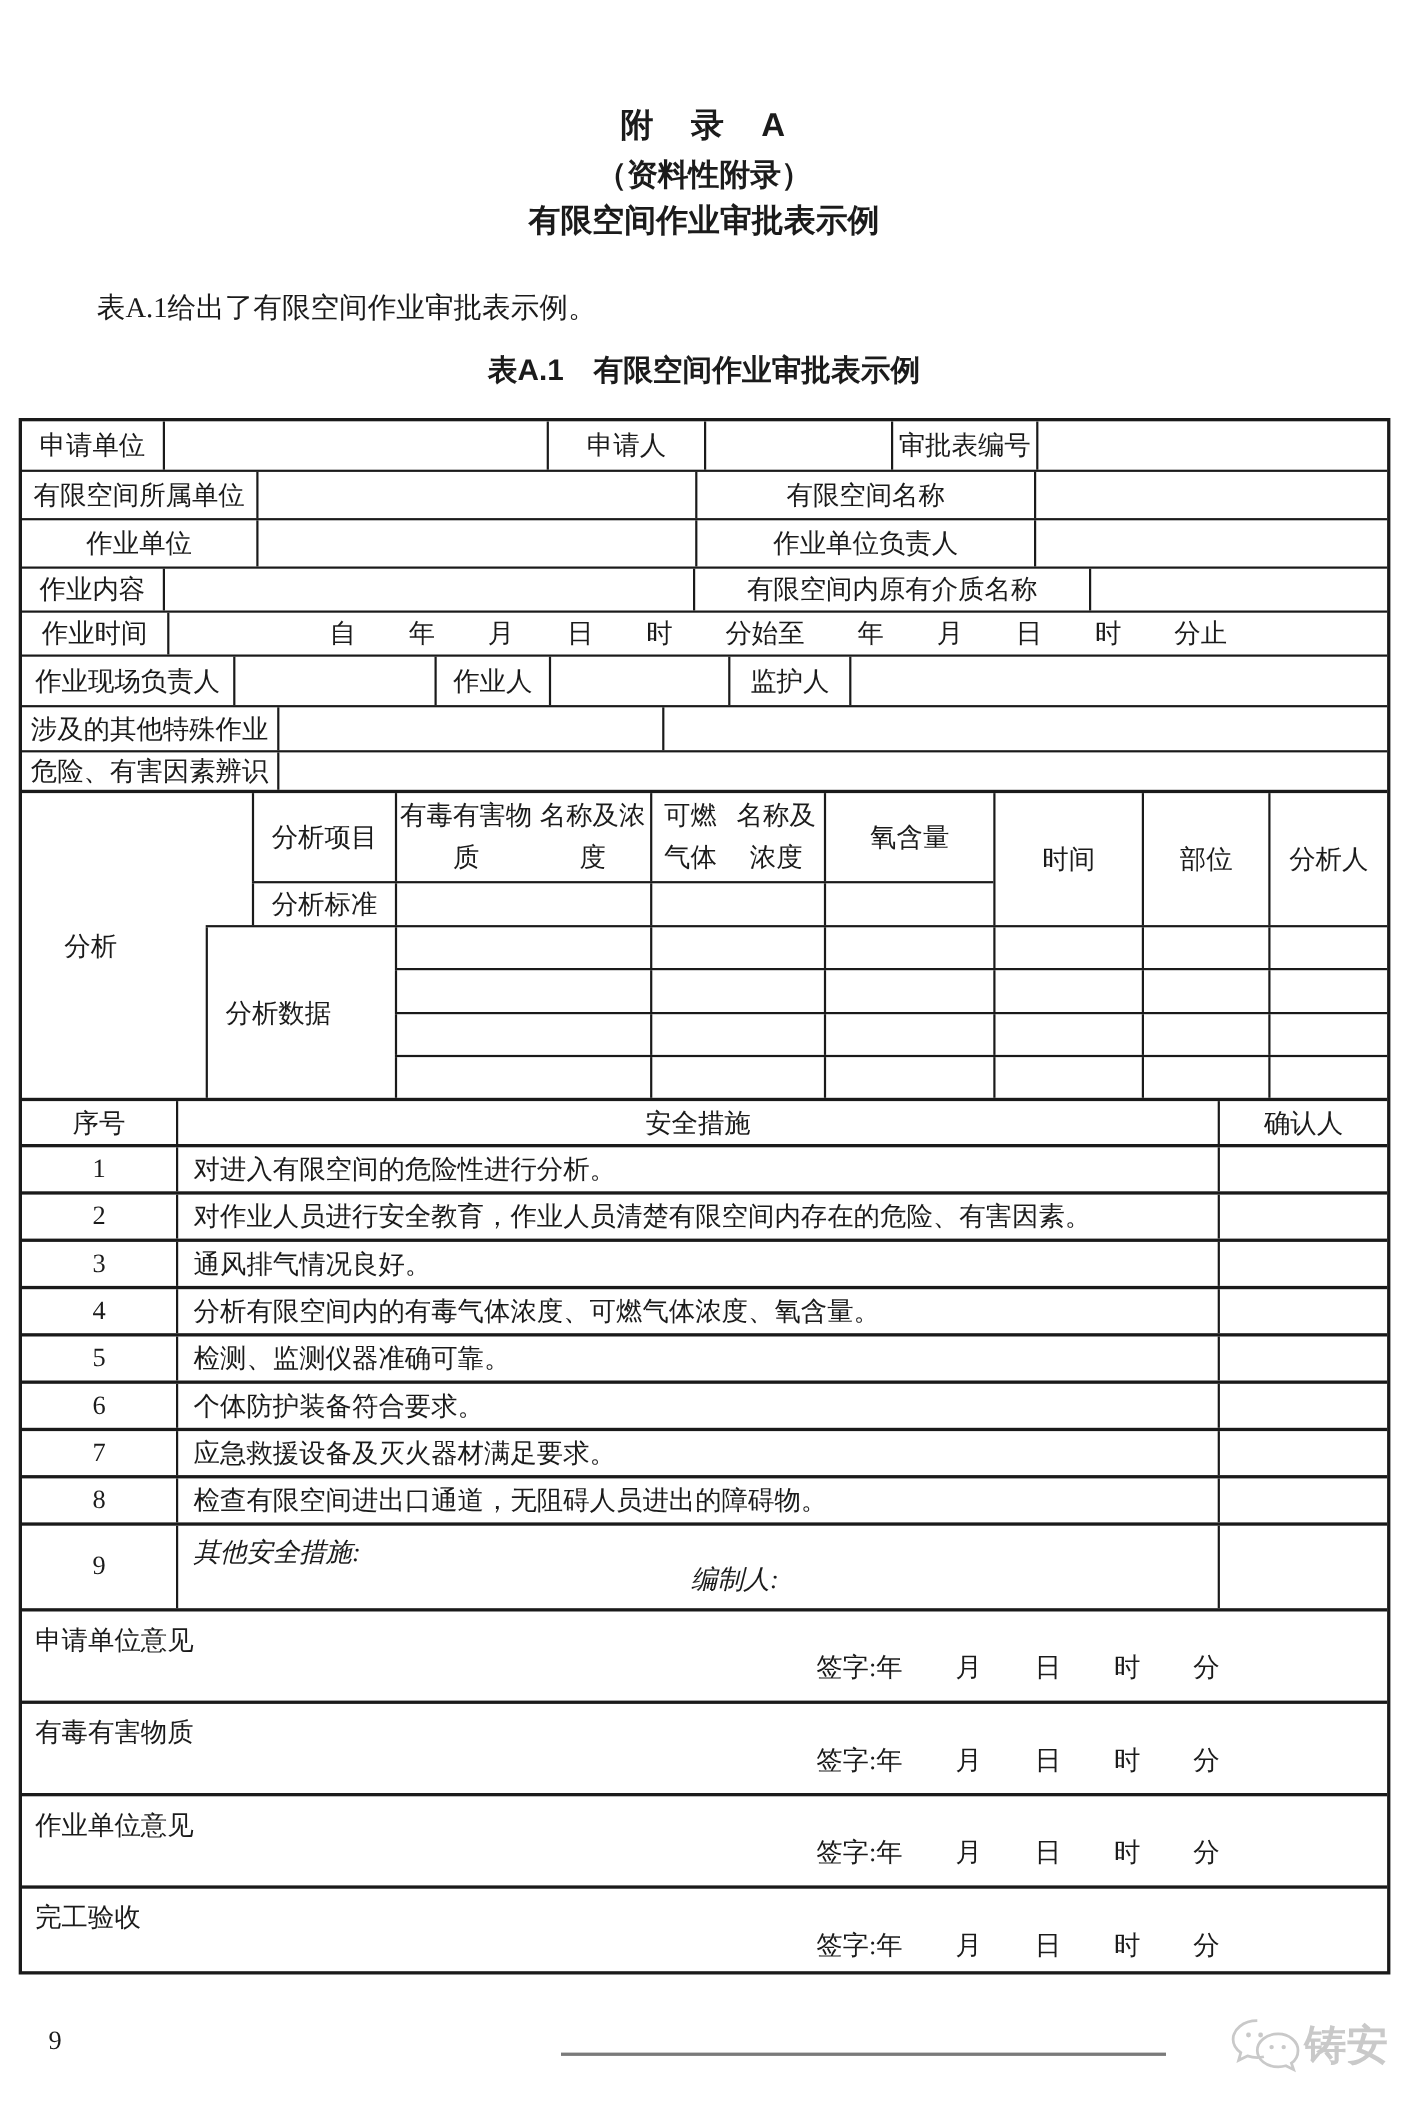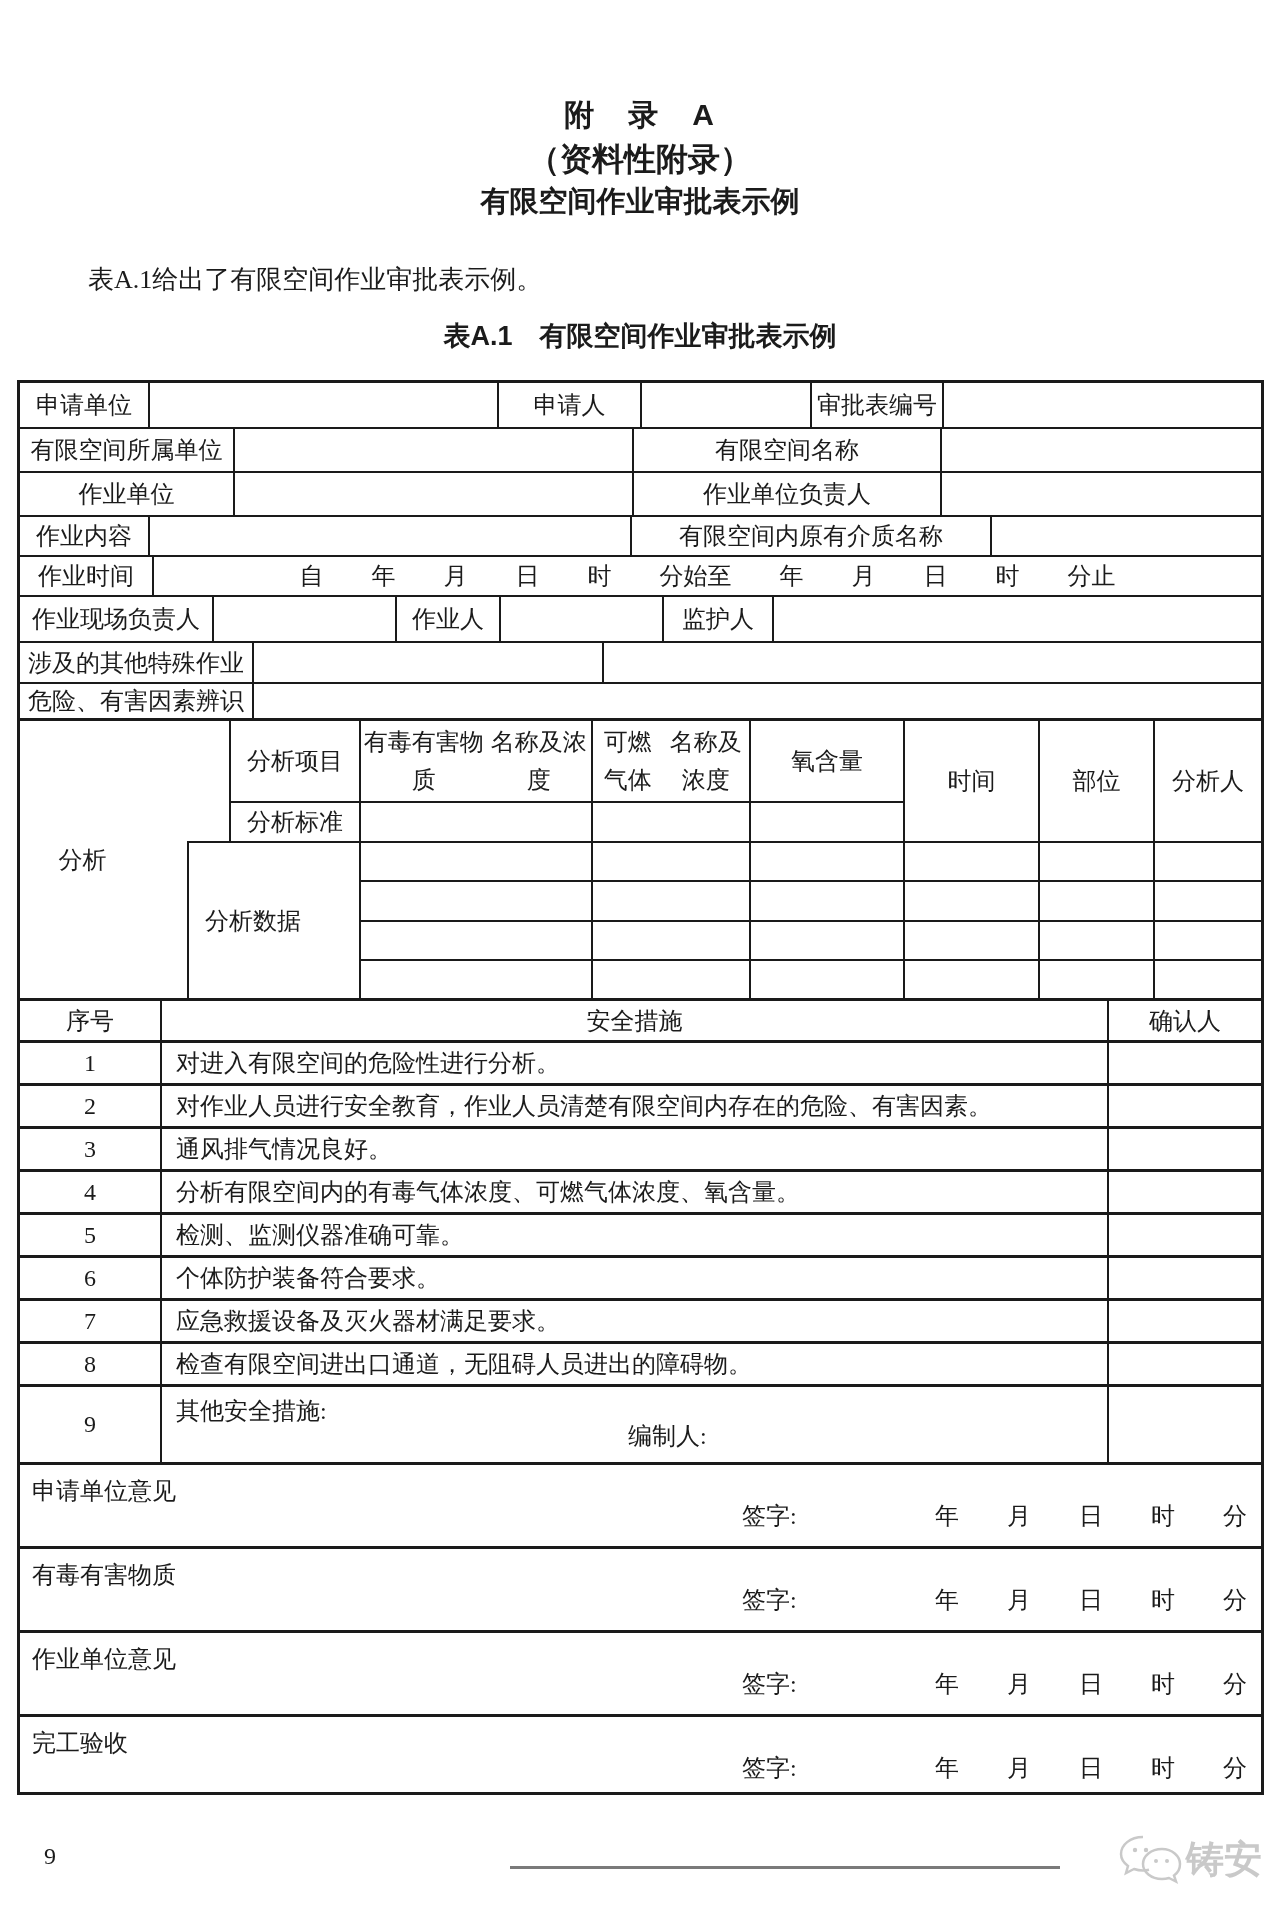--- a/index.html
+++ b/index.html
@@ -10,21 +10,21 @@
     color:#1b1b1b;
   }
   .page { position:relative; width:1280px; height:1915px; background:#ffffff; overflow:hidden; }
 
   .titles {
     position:absolute; top:92px; left:0; width:100%;
     text-align:center; font-weight:bold;
     font-family:"Liberation Sans","DejaVu Sans",sans-serif;
   }
   .t1 { font-size:30px; line-height:46px; letter-spacing:2px; }
-  .t2 { font-size:32px; line-height:42px; }
+  .t2 { font-size:28px; line-height:42px; }
   .t3 { font-size:29px; line-height:42px; }
 
   .intro { position:absolute; top:262px; left:88px; font-size:26px; }
 
   .caption {
     position:absolute; top:318px; left:0; width:100%;
     text-align:center; font-size:27px; font-weight:bold;
     font-family:"Liberation Sans","DejaVu Sans",sans-serif;
   }
 
@@ -46,24 +46,24 @@
   .lft { justify-content:flex-start; text-align:left; padding-left:14px; }
   .stack { line-height:38px; }
   .col { display:flex; flex-direction:column; flex-shrink:0;margin-left:42px; }
   .row { display:flex; flex-shrink:0; }
   .bt2 { border-top:2px solid #1a1a1a; }
 
   .opinion { position:relative; display:block; padding:10px 0 0 12px; }
   .opinion .op-label { font-size:24px; }
   .sign-line {
     position:absolute; bottom:14px; left:0; right:0;
-    display:flex; justify-content:space-between;
-    padding-left:722px; padding-right:14px; font-size:24px;gap:21px;
-  }
-  .other-measures { position:relative; display:block; padding:8px 0 0 14px; text-align:left; }
+    display:flex; justify-content:flex-start;
+    padding-left:722px; padding-right:14px; font-size:24px;
+  }
+  .other-measures { position:relative; display:block; padding:8px 0 0 14px; text-align:left;font-style:italic; }
   .compiler { position:absolute; left:466px; bottom:10px; }
 
   .page-number { position:absolute; left:44px; top:1843px; font-size:24px; }
   .footer-rule { position:absolute; left:510px; top:1866px; width:550px; height:3px; background:#7a7a7a; }
   .watermark {
     position:absolute; left:1118px; top:1833px;
     display:flex; align-items:center; gap:2px;
     color:#c9c9c9; font-size:38px; font-weight:bold;
     font-family:"Liberation Sans","DejaVu Sans",sans-serif;
   }

